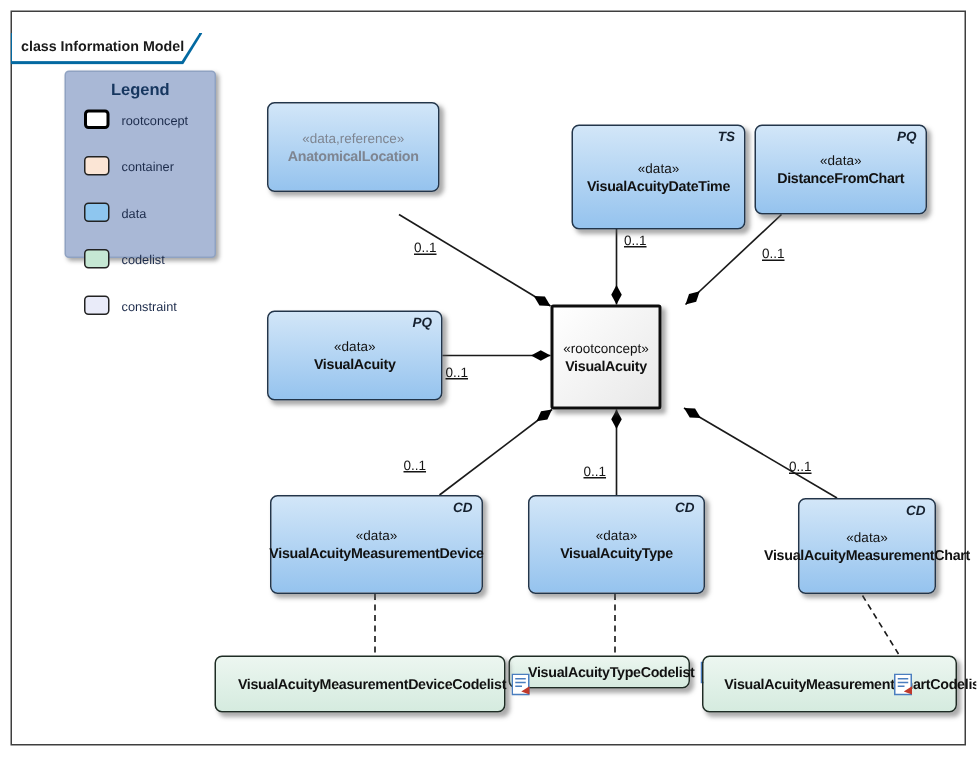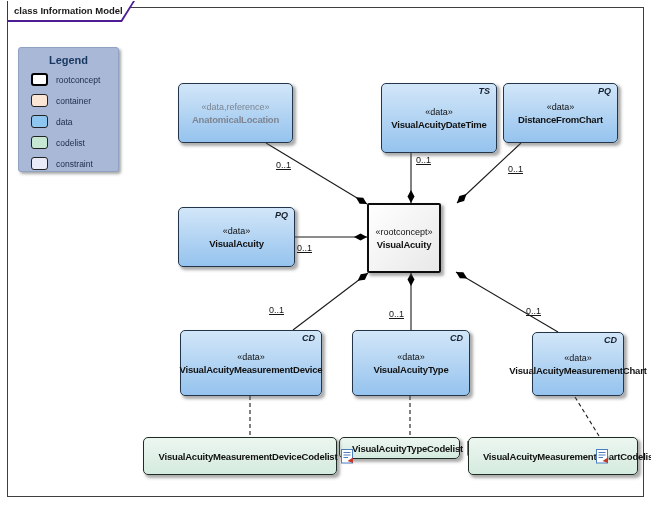--- a/index.html
+++ b/index.html
@@ -1,32 +1,32 @@
 <!DOCTYPE html>
 <html><head>
 <meta charset="utf-8">
 <style>
   html,body{margin:0;padding:0;background:#fff;}
   #canvas{position:relative;width:651px;height:505px;background:#ffffff;
           font-family:"Liberation Sans",sans-serif;overflow:hidden;}
   .frame{position:absolute;left:7px;top:7px;width:637px;height:490px;
          border:1px solid #3f3f3f;box-sizing:border-box;}
   
-  .tab-outer{position:absolute;left:7px;top:1px;width:128px;height:21px;background:#4c1d95;
+  .tab-outer{position:absolute;left:7px;top:22px;width:128px;height:21px;background:#0369a1;
              clip-path:polygon(0 0,100% 0,calc(100% - 13px) 100%,0 100%);}
   .tab-inner{position:absolute;left:1px;top:0px;width:125px;height:19px;background:#ffffff;
              clip-path:polygon(0 0,100% 0,calc(100% - 12px) 100%,0 100%);
              display:flex;align-items:center;padding-left:6px;box-sizing:border-box;
              font-size:9.5px;font-weight:bold;color:#1a1a1a;}
   
-  .legend{position:absolute;left:18px;top:47px;width:101px;height:125px;
+  .legend{position:absolute;left:43px;top:47px;width:101px;height:125px;
           background:#a9b8d6;border:1px solid #8fa2c2;border-radius:3px;
           box-shadow:2px 2px 3px rgba(60,60,60,.45);box-sizing:border-box;}
   .legend-title{text-align:center;margin-top:6px;font-size:11px;font-weight:bold;color:#16365f;}
-  .legend-items{margin-top:7px;display:flex;flex-direction:column;gap:8px;}
+  .legend-items{margin-top:7px;display:flex;flex-direction:column;gap:18px;}
   .legend-item{display:flex;align-items:center;margin-left:12px;}
   .sw{width:17px;height:13px;border:1px solid #222;border-radius:3px;box-sizing:border-box;background:#fff;}
   .sw-rootconcept{background:#ffffff;border:2px solid #000;}
   .sw-container{background:#fbe5d5;}
   .sw-data{background:#8ec6ef;}
   .sw-codelist{background:#c5e7d3;}
   .sw-constraint{background:#e9ebf9;}
   .legend-label{margin-left:8px;font-size:8.5px;color:#1b2a4a;}
   
   .node{position:absolute;box-sizing:border-box;border:1.4px solid #22354a;border-radius:5px;
@@ -99,21 +99,21 @@
         <span class="sw sw-codelist"></span>
         <span class="legend-label">codelist</span>
       </div>
       <div class="legend-item">
         <span class="sw sw-constraint"></span>
         <span class="legend-label">constraint</span>
       </div>
     </div>
   </div>
 
-  <div class="node data grayed" style="left:178px;top:83px;width:115px;height:60px;">
+  <div class="node data grayed" style="left:178px;top:68px;width:115px;height:60px;">
     <span class="stereo">«data,reference»</span>
     <span class="nname">AnatomicalLocation</span>
   </div>
 
   <div class="node data" style="left:342px;top:83px;width:116px;height:70px;margin-left:39px;">
     <span class="tcode">TS</span>
     <span class="stereo">«data»</span>
     <span class="nname">VisualAcuityDateTime</span>
   </div>
 

